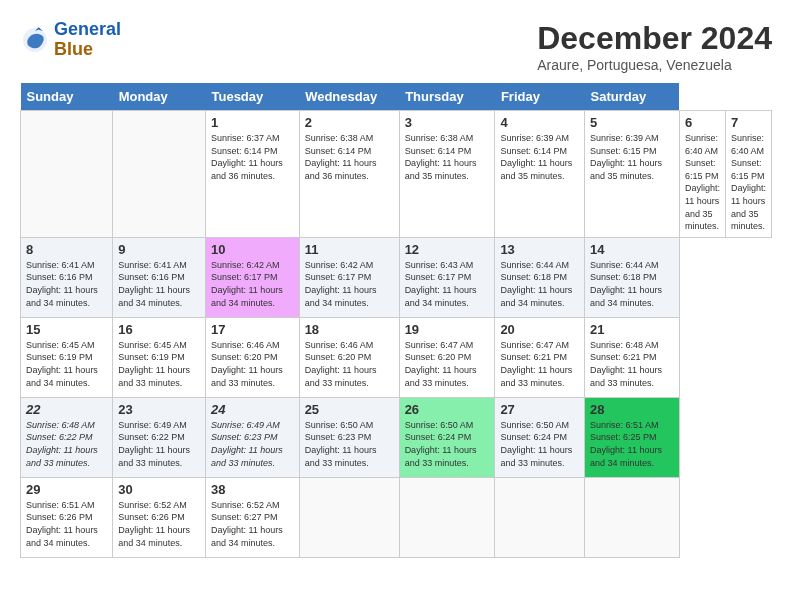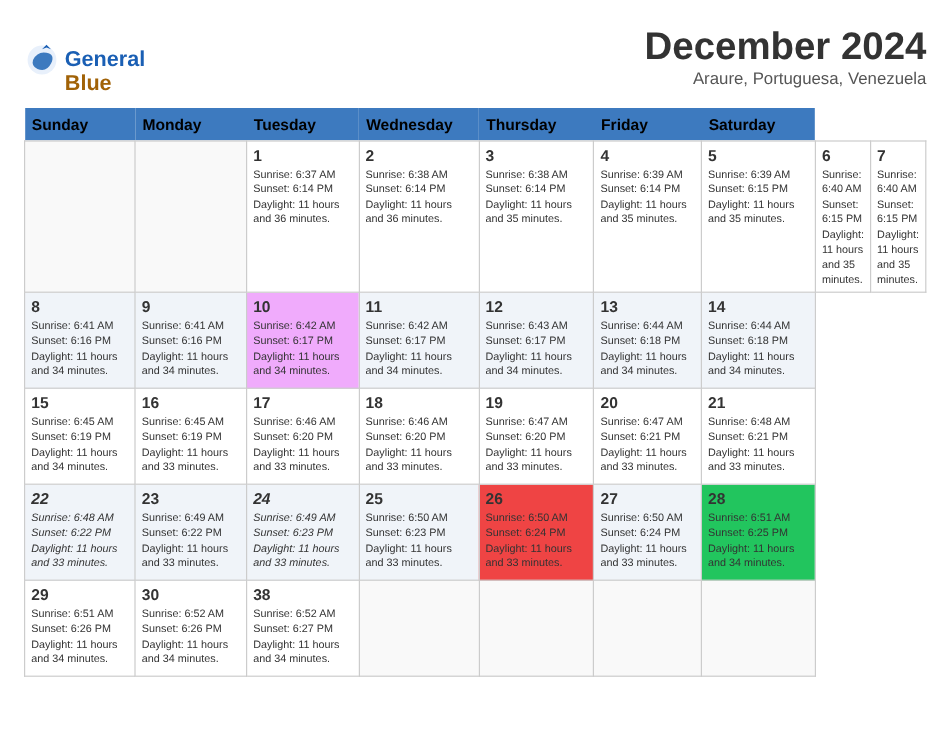--- a/index.html
+++ b/index.html
@@ -19,49 +19,48 @@
     .logo {
       display: flex;
       align-items: center;
       gap: 4px;
     }
     .logo-text {
       font-size: 18px;
       font-weight: bold;
       color: #333;
       line-height: 1.1;
-      margin-top: 20px;
     }
     .logo-text span {
       color: #1a5fb4;
     }
     .logo-icon {
       width: 30px;
       height: 30px;
     }
     .title-block {
-      text-align: right;
+      text-align: left;
     }
     .month-title {
       font-size: 32px;
       font-weight: bold;
       color: #333;
     }
     .location {
       font-size: 14px;
       color: #555;
     }
     table {
       width: 100%;
       border-collapse: collapse;
       font-size: 10px;
     }
     th {
       background-color: #3d7abf;
-      color: #000000;
+      color: #ffffff;
       text-align: left;
       padding: 6px 6px;
       font-size: 13px;
       font-weight: bold;
     }
     td {
       border: 1px solid #ccc;
       vertical-align: top;
       padding: 4px 5px;
       width: calc(100% / 7);
@@ -223,21 +222,21 @@
           <div class="day-info">Sunrise: 6:49 AM<br>Sunset: 6:22 PM<br>Daylight: 11 hours and 33 minutes.</div>
         </td>
         <td style="background: rgb(240, 244, 249); font-style: italic;">
           <div class="day-num">24</div>
           <div class="day-info">Sunrise: 6:49 AM<br>Sunset: 6:23 PM<br>Daylight: 11 hours and 33 minutes.</div>
         </td>
         <td style="background: rgb(240, 244, 249);">
           <div class="day-num">25</div>
           <div class="day-info">Sunrise: 6:50 AM<br>Sunset: 6:23 PM<br>Daylight: 11 hours and 33 minutes.</div>
         </td>
-        <td style="background: #ef4444;">
+        <td style="background: #86efac;">
           <div class="day-num">26</div>
           <div class="day-info">Sunrise: 6:50 AM<br>Sunset: 6:24 PM<br>Daylight: 11 hours and 33 minutes.</div>
         </td>
         <td style="background: rgb(240, 244, 249);">
           <div class="day-num">27</div>
           <div class="day-info">Sunrise: 6:50 AM<br>Sunset: 6:24 PM<br>Daylight: 11 hours and 33 minutes.</div>
         </td>
         <td style="background: #22c55e;">
           <div class="day-num">28</div>
           <div class="day-info">Sunrise: 6:51 AM<br>Sunset: 6:25 PM<br>Daylight: 11 hours and 34 minutes.</div>

